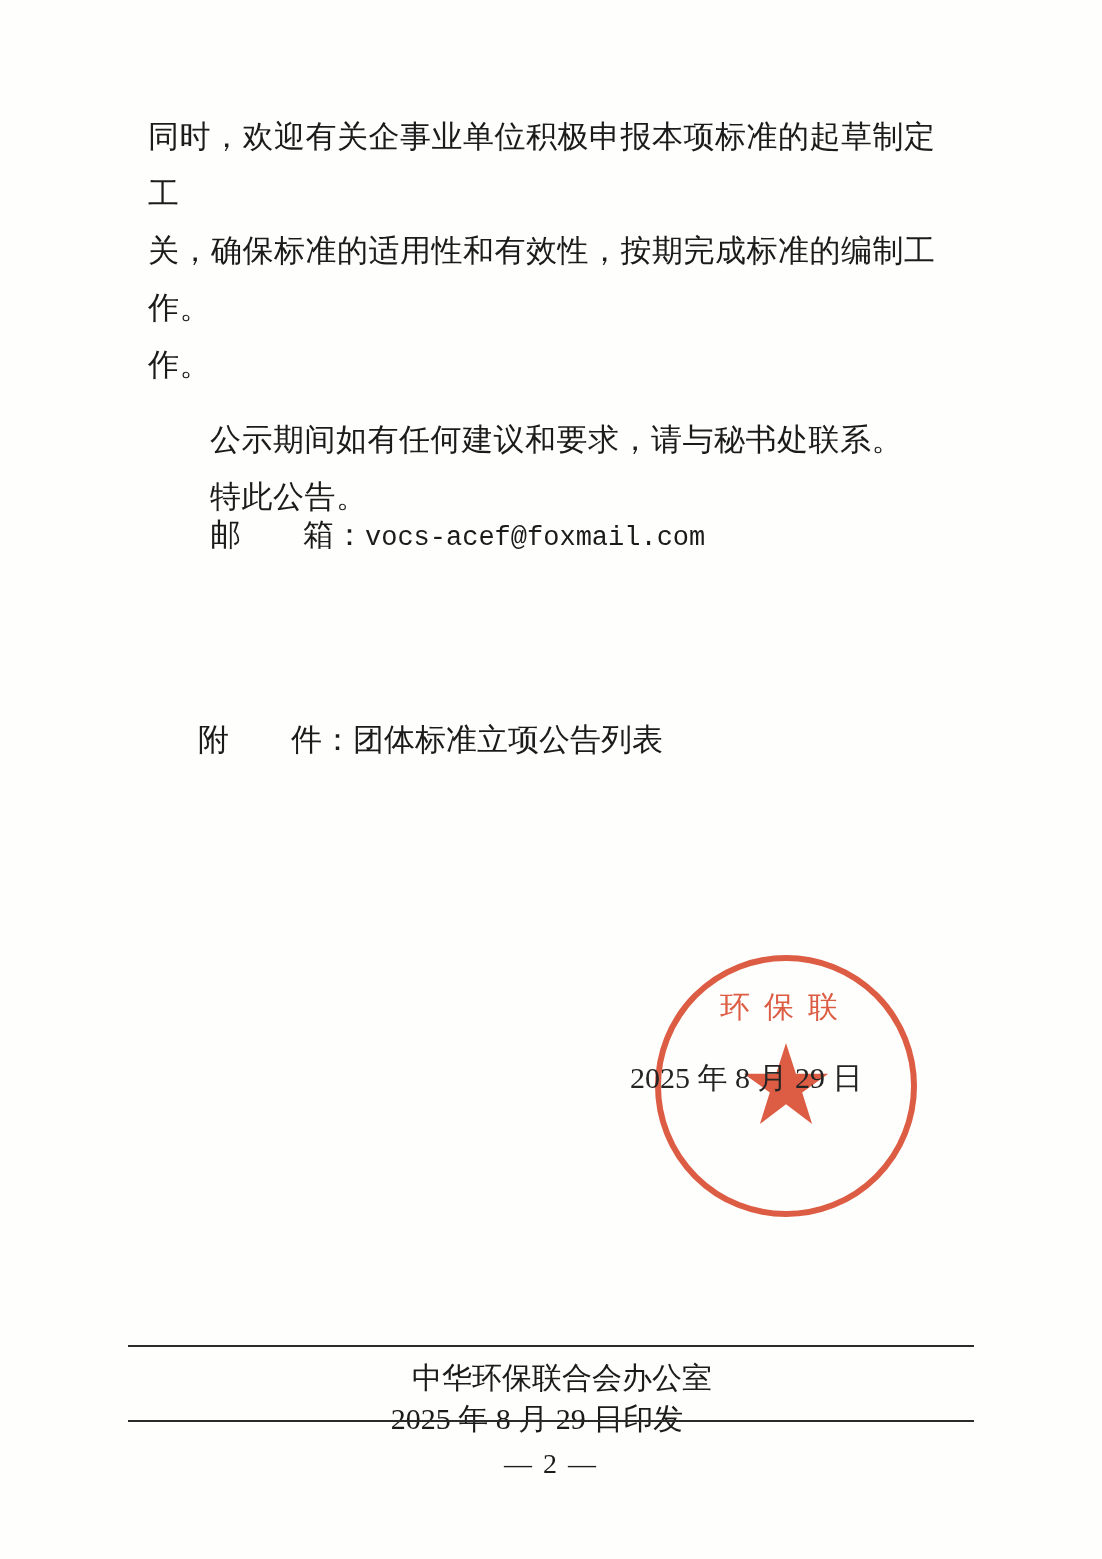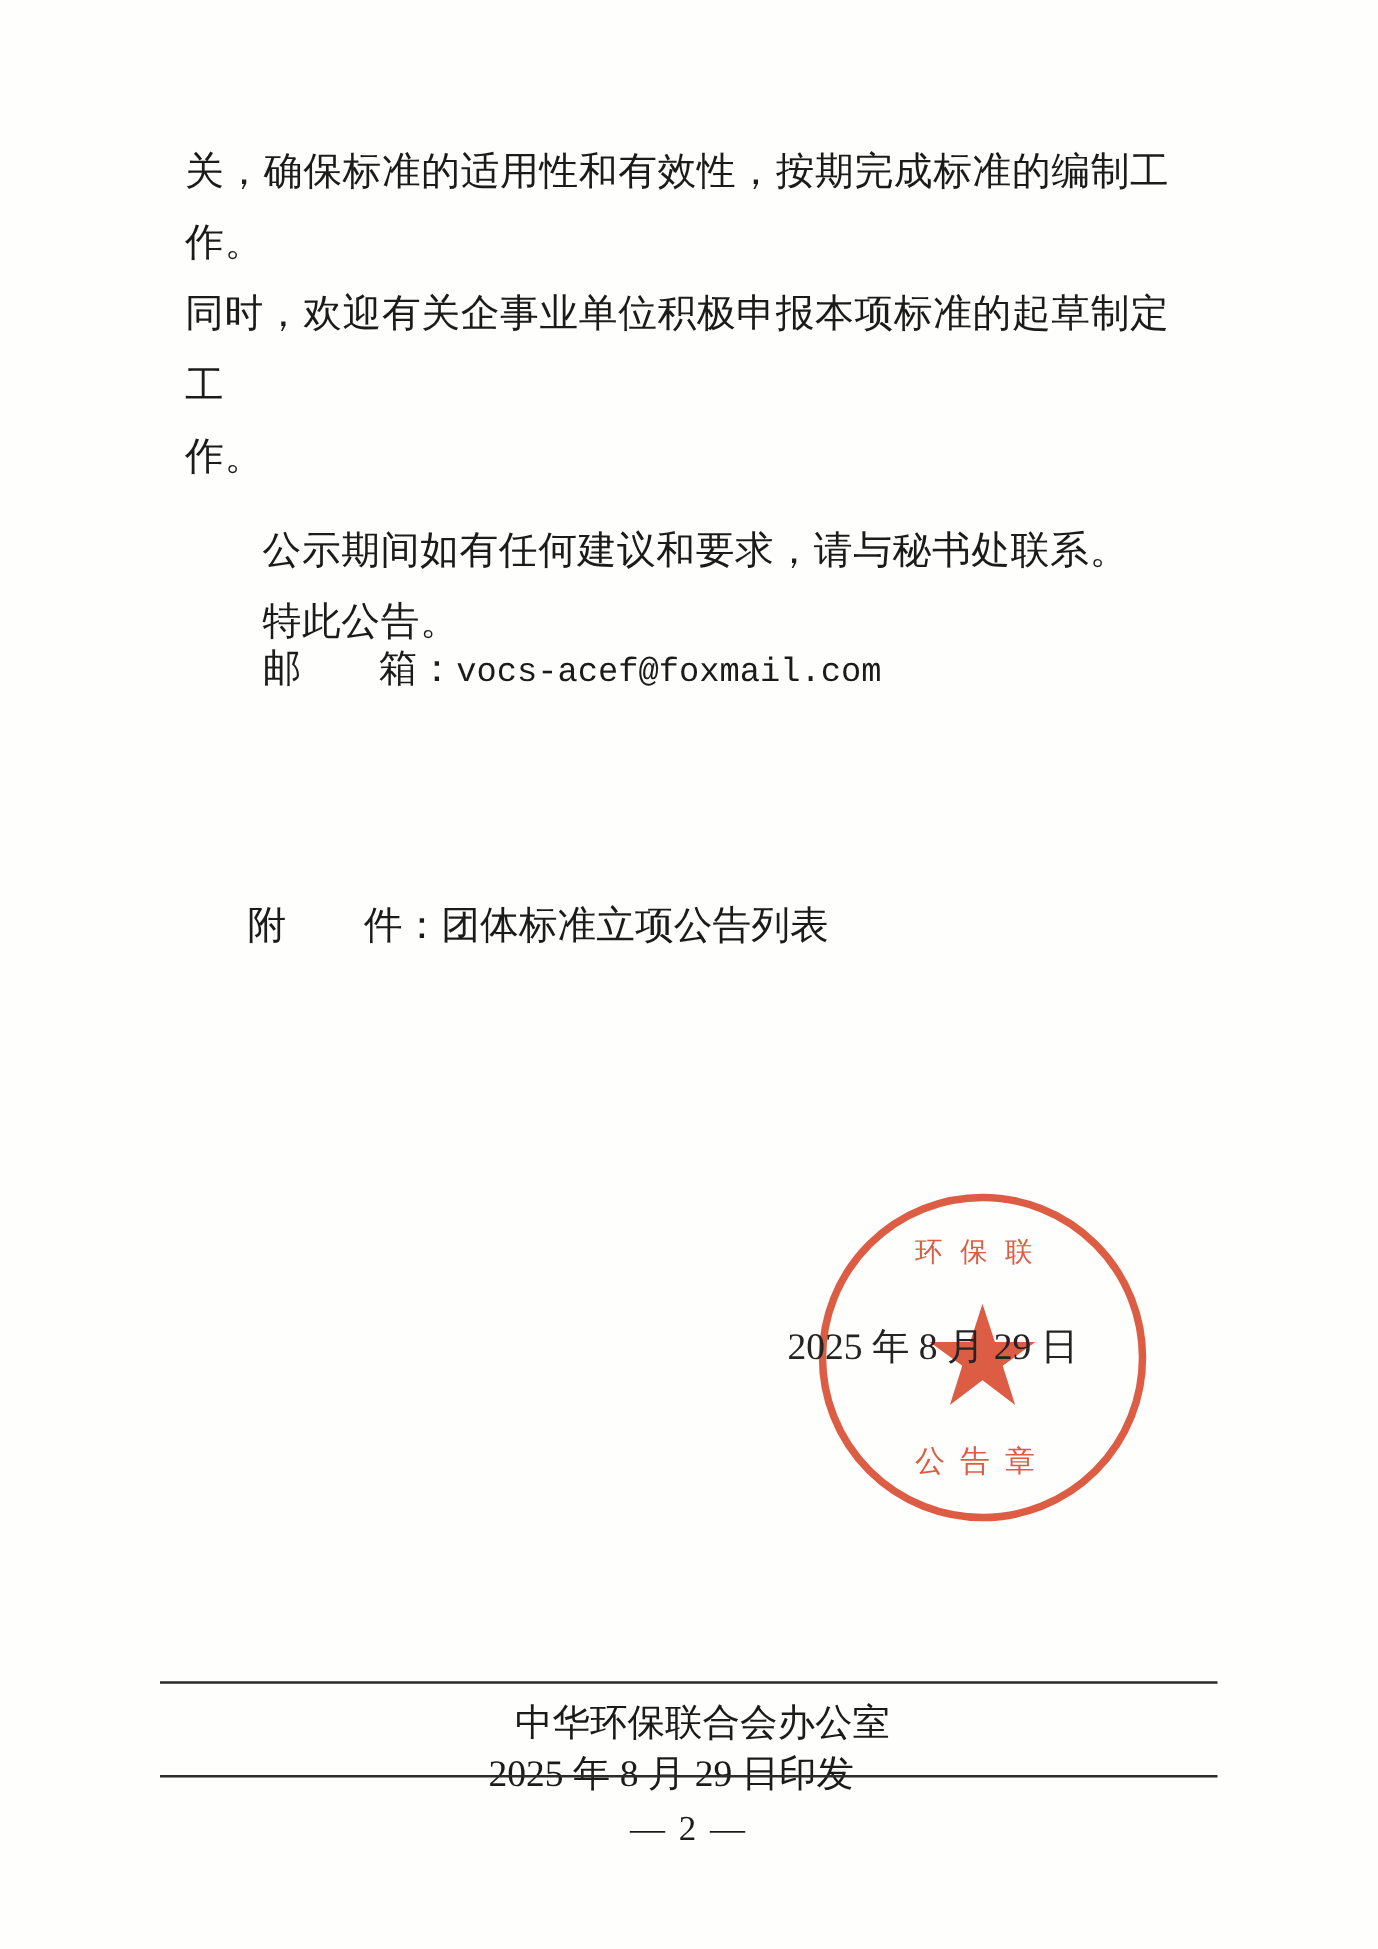--- a/index.html
+++ b/index.html
@@ -107,21 +107,21 @@
     font-size: 0;
   }
   .seal-star svg { display: block; }
   .seal-text-top, .seal-text-bottom {
     position: absolute;
     left: 0;
     width: 100%;
     text-align: center;
     color: #d8472b;
     font-family: "Liberation Serif", "DejaVu Serif", serif;
-    font-size: 22px;
+    font-size: 30px;
     letter-spacing: 14px;
   }
   .seal-text-top { top: 26px; }
   .seal-text-bottom { bottom: 26px; letter-spacing: 12px; font-size: 24px; }
 
   
   .footer-rule-top {
     position: absolute;
     left: 128px;
     right: 128px;
@@ -161,22 +161,22 @@
     color: #1b1b1b;
     letter-spacing: 2px;
   }
 </style>
 </head>
 <body>
 
 <div class="page">
 
   <div class="body-text">
+    <div class="para">同时，欢迎有关企事业单位积极申报本项标准的起草制定工</div>
     <div class="para">关，确保标准的适用性和有效性，按期完成标准的编制工作。</div>
-    <div class="para">同时，欢迎有关企事业单位积极申报本项标准的起草制定工</div>
     <div class="para">作。</div>
     <div class="gap-small"></div>
     <div class="para indent">公示期间如有任何建议和要求，请与秘书处联系。</div>
     <div class="para indent">特此公告。</div>
   </div>
 
   <div class="contact-block">
     <div class="contact-line"><span>邮　　箱：</span><span class="mono-line">vocs-acef@foxmail.com</span></div>
   </div>
 
@@ -184,21 +184,20 @@
     <div class="attach-line"><span>附　　件：</span><span>团体标准立项公告列表</span></div>
   </div>
 
   <div class="seal">
     <div class="seal-text-top">环保联</div>
     <div class="seal-star">
       <svg width="90" height="86" viewBox="0 0 100 95" style="position:absolute;left:-45px;top:-45px;">
         <polygon points="50,2 61,36 97,36 68,57 79,92 50,70 21,92 32,57 3,36 39,36" fill="#d8472b"></polygon>
       </svg>
     </div>
-    <div class="seal-text-bottom">公告章</div>
   </div>
 
   <div class="sign-block">
     <div class="sign-line">2025 年 8 月 29 日</div>
   </div>
 
   <div class="footer-rule-top"></div>
   <div class="footer">
     <div class="footer-left">中华环保联合会办公室</div>
     <div class="footer-right">2025 年 8 月 29 日印发</div>

